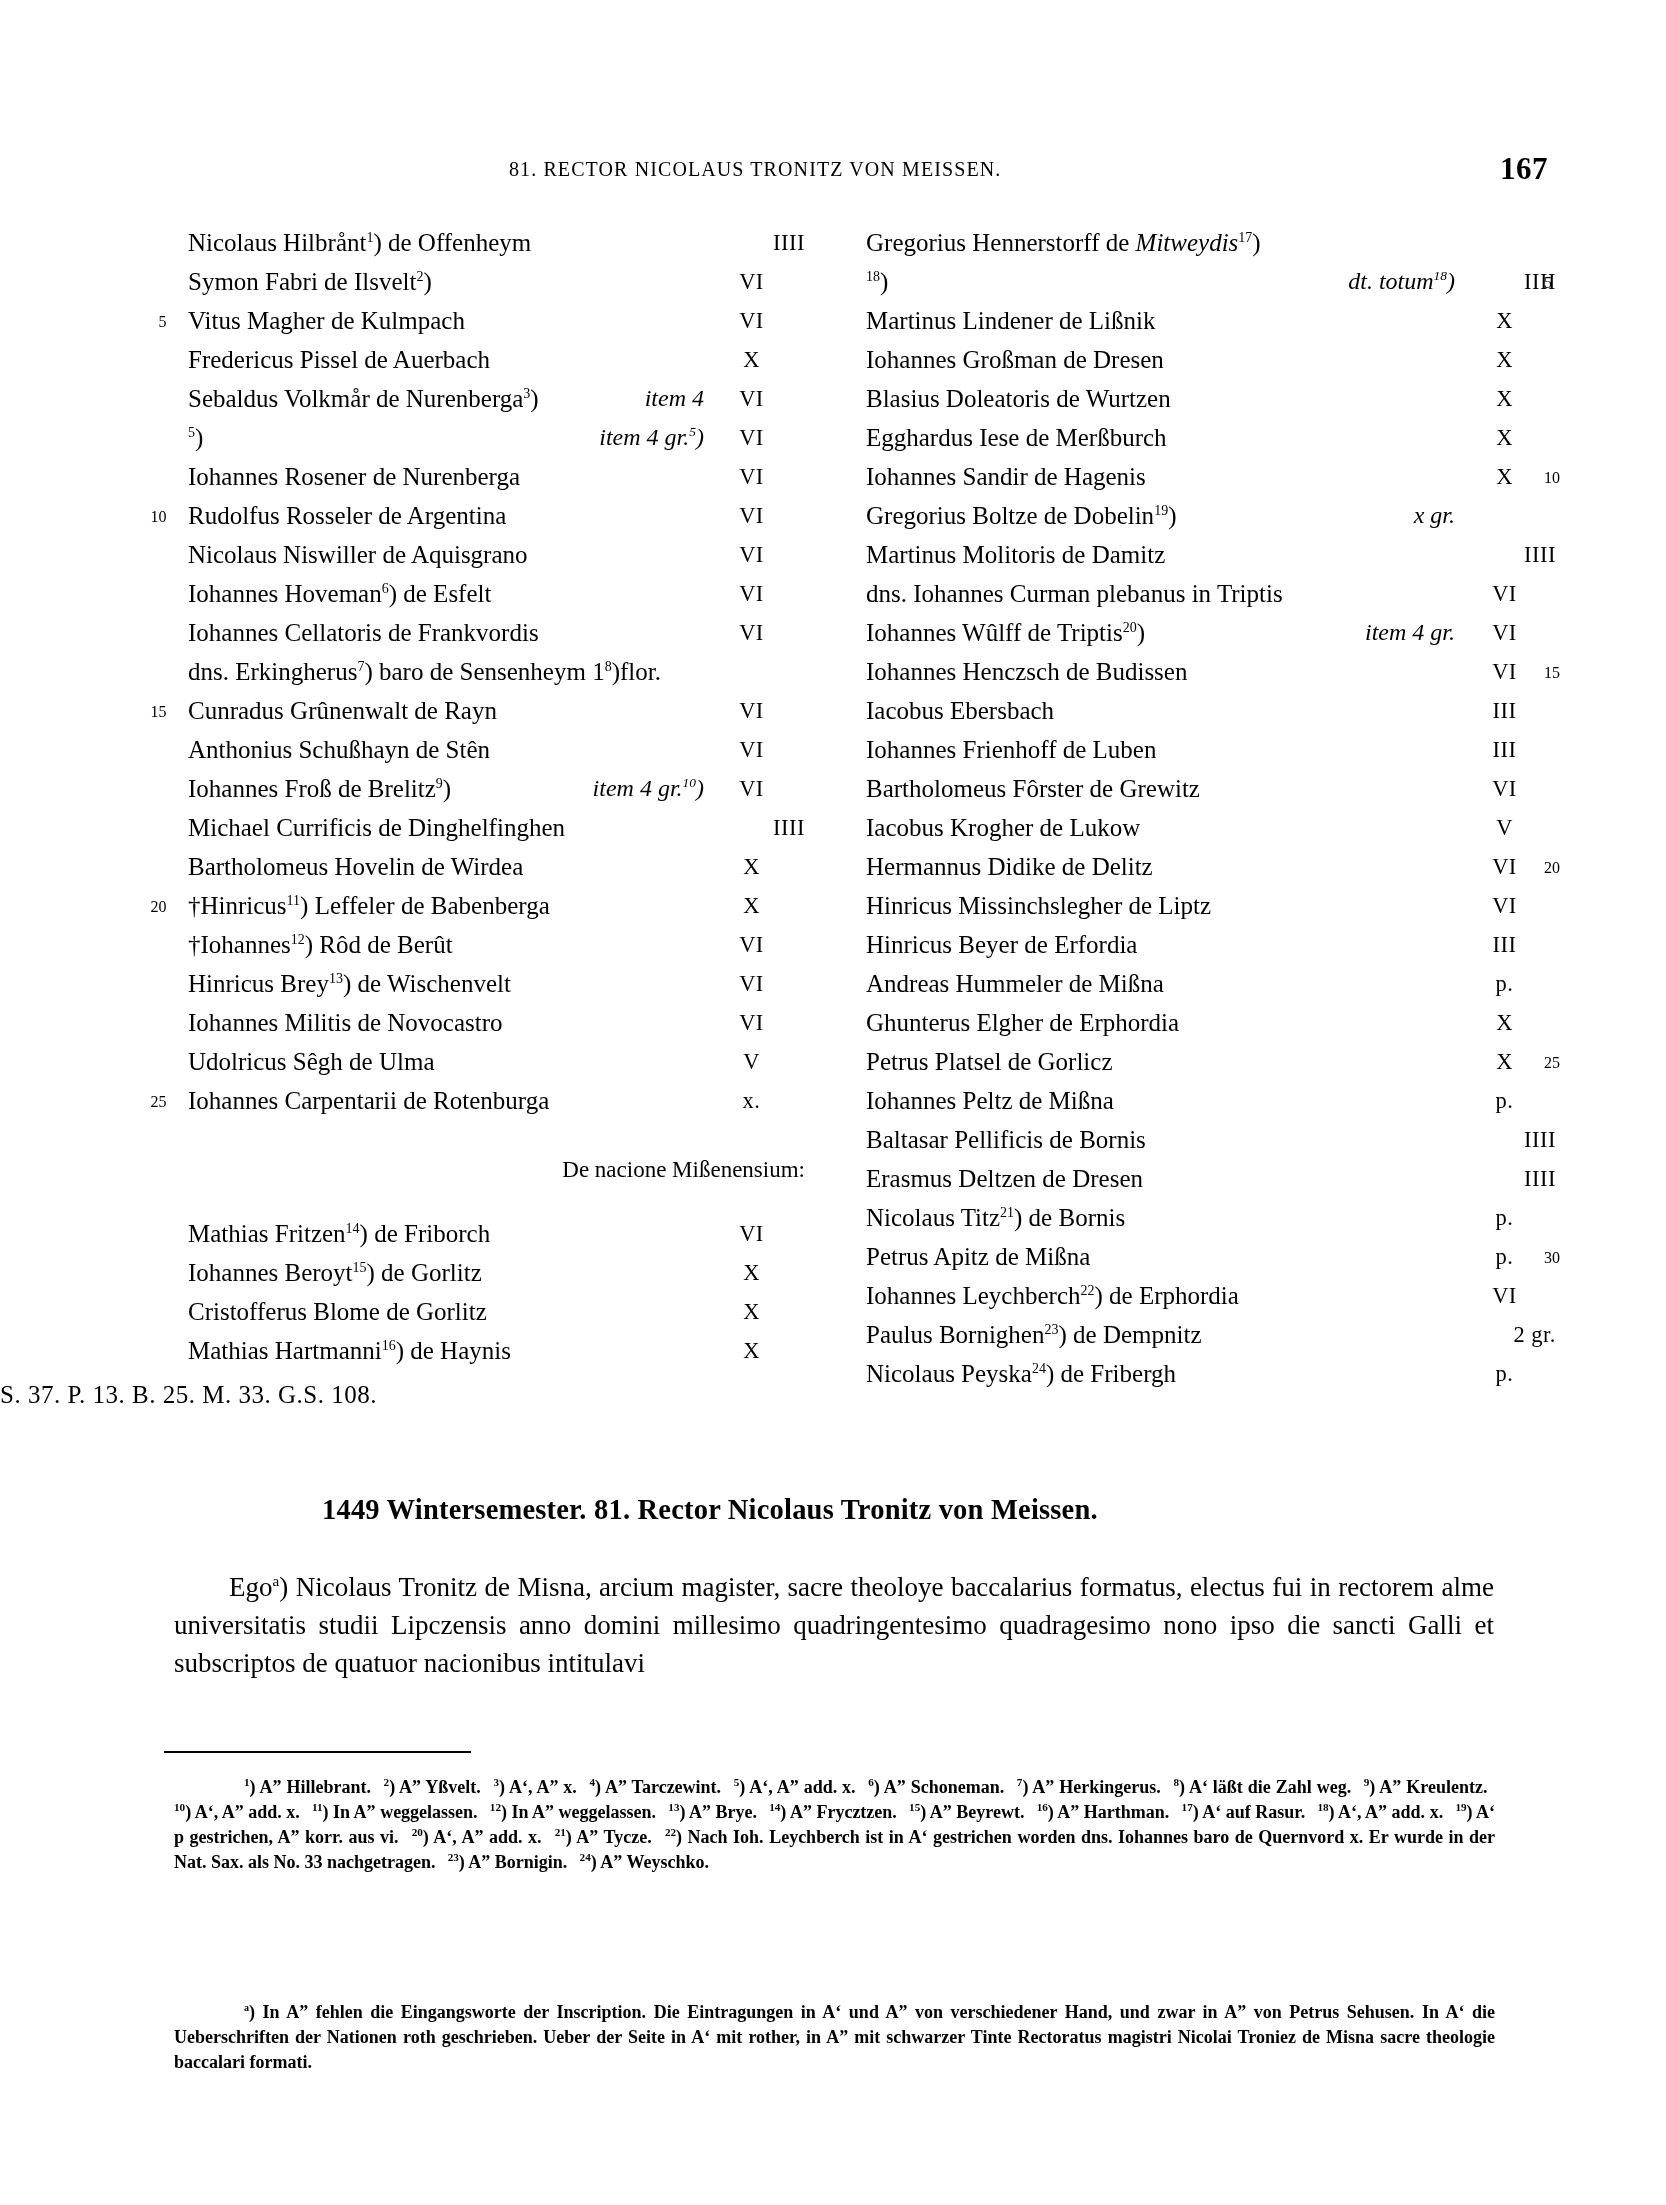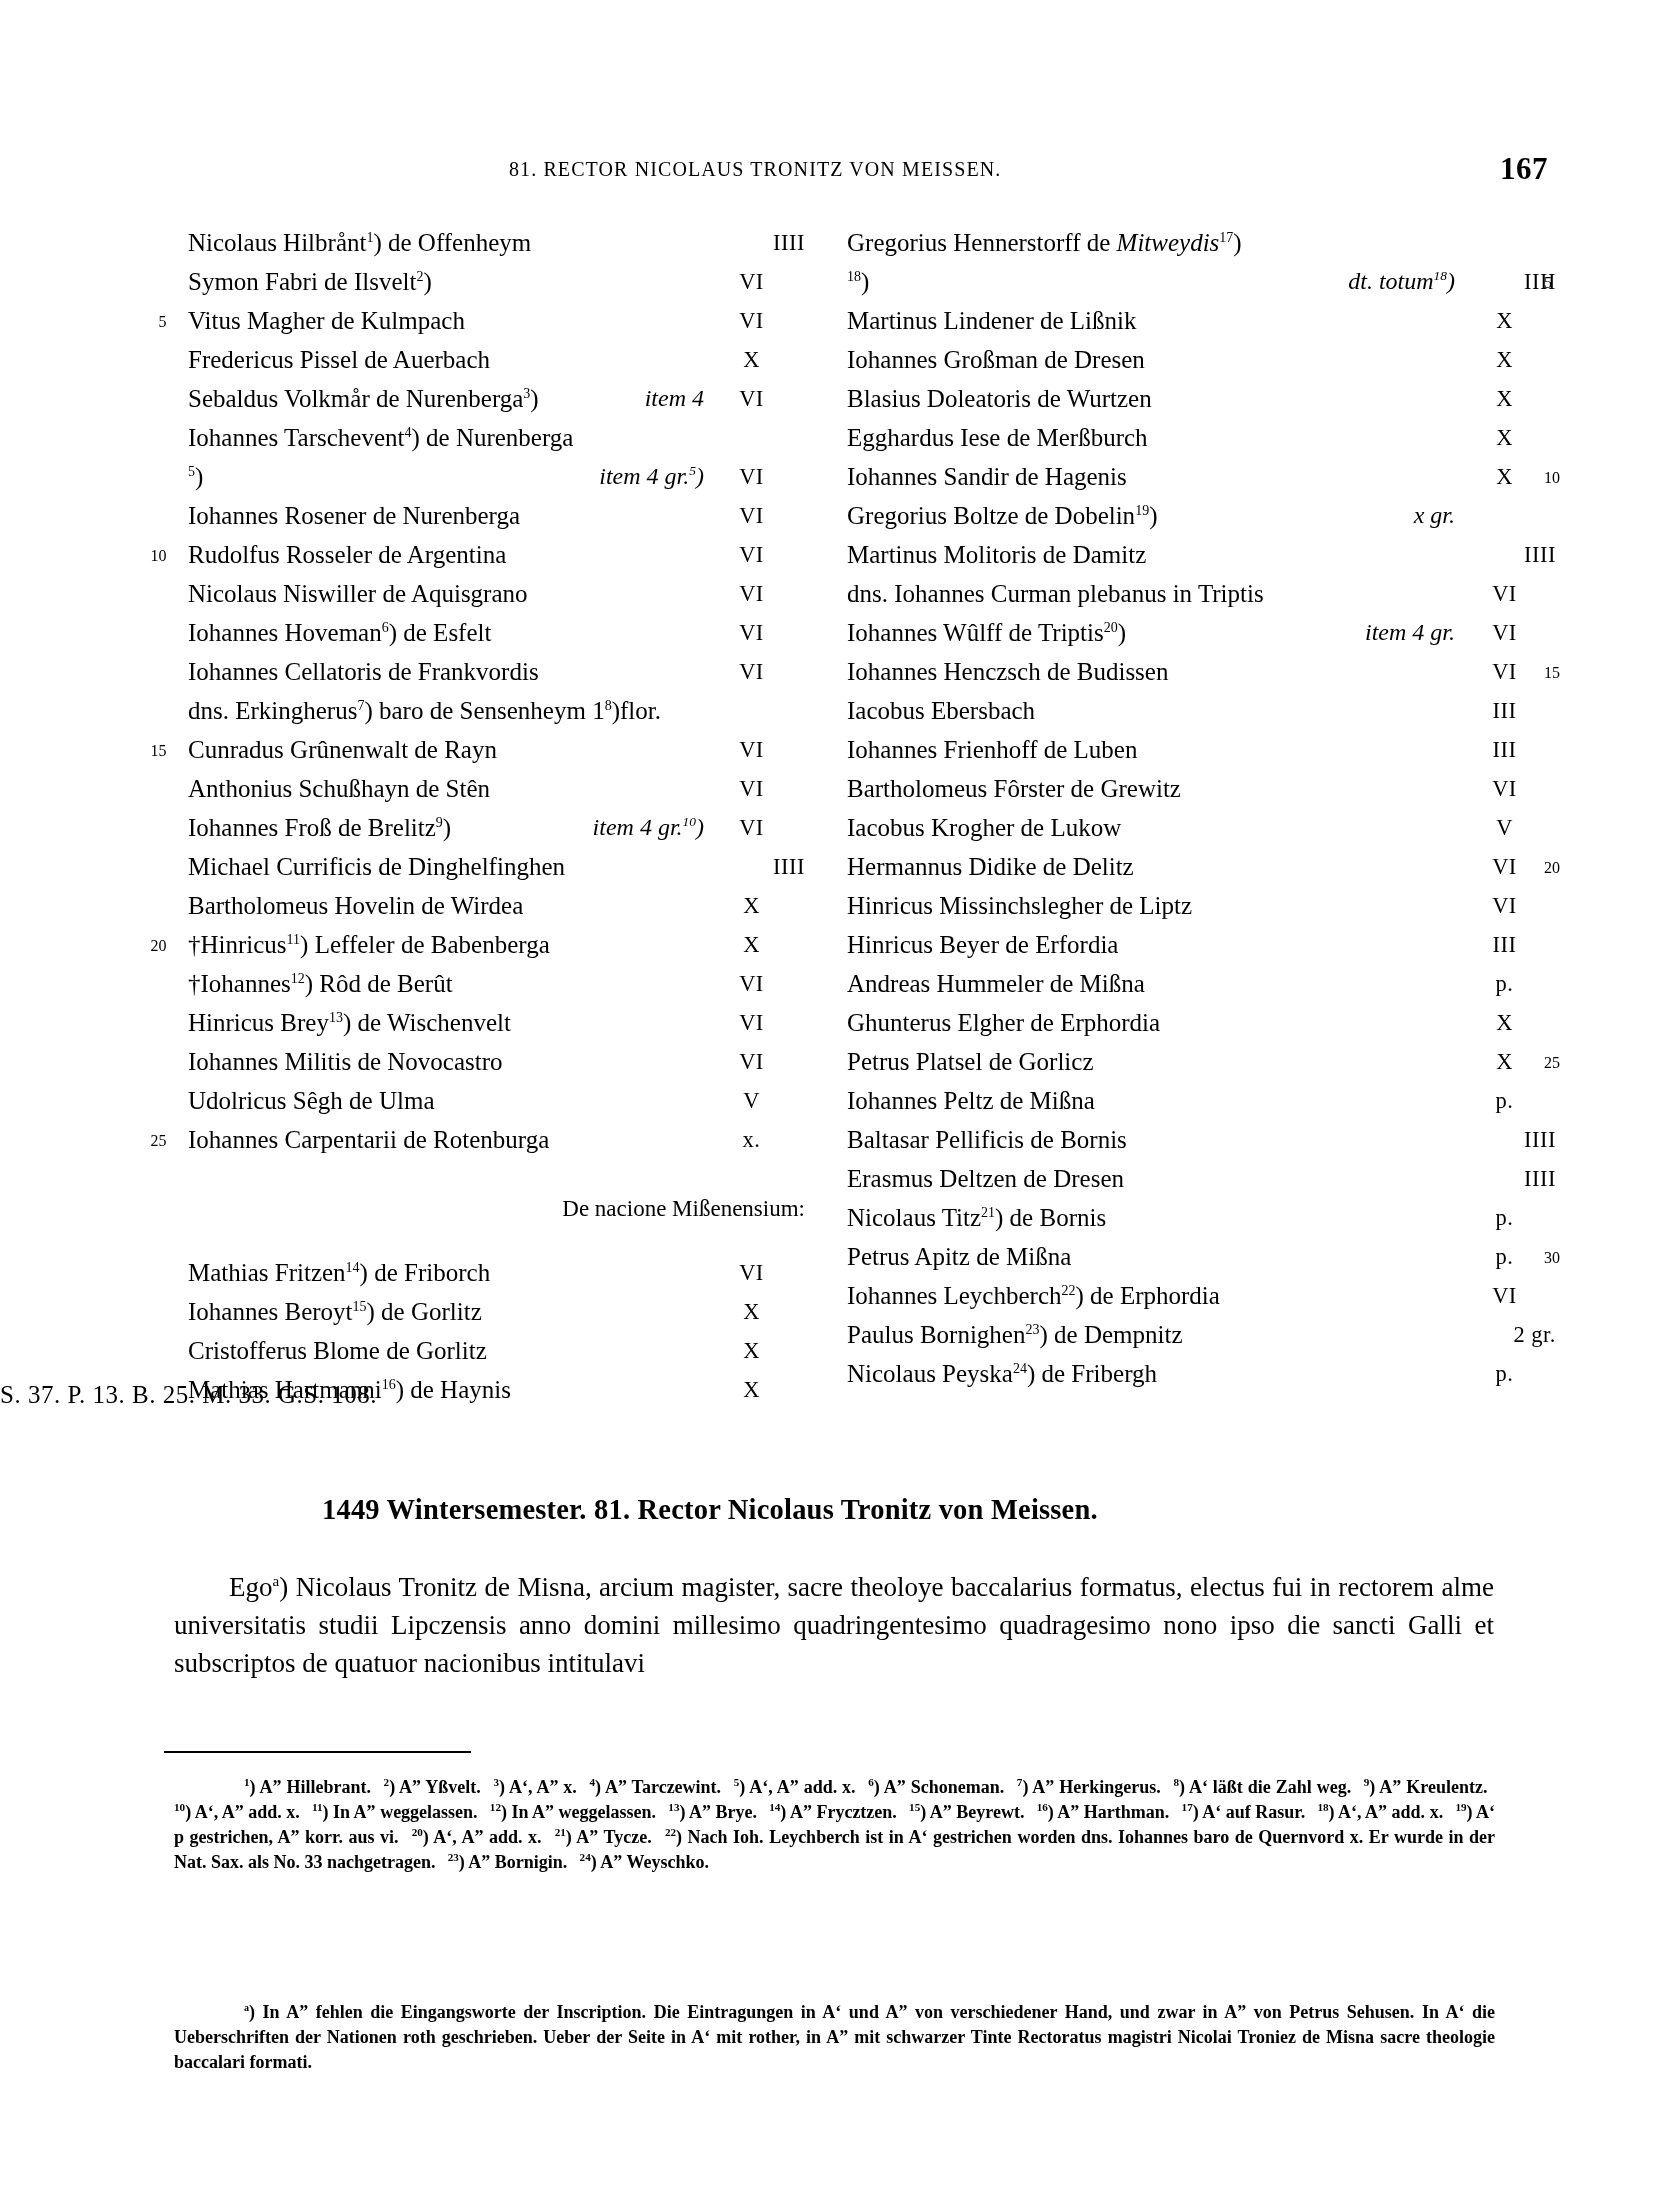--- a/index.html
+++ b/index.html
@@ -90,21 +90,21 @@
     line-height: 41px;
   }
   .col-left .lineno  { left: -28.5px; }
   .col-right .lineno-r { right: -43px; }
 
   .nm {
     position: absolute;
     left: 24px;
     top: 0;
   }
-  .col-right .nm { left: 9px; }
+  .col-right .nm { left: 28px; }
 
   .amt {
     position: absolute;
     top: 0;
     text-align: center;
     font-size: 22.5px;
     letter-spacing: 0.5px;
   }
   .col-left  .amt { left: 552px; width: 71px; }
   .col-right .amt { left: 631px; width: 71px; }
@@ -232,23 +232,20 @@
         <div class="entry">
           <span class="nm">Fredericus Pissel de Auerbach</span>
           <span class="amt">X</span>
         </div>
         <div class="entry">
           <span class="nm">Sebaldus Volkmår de Nurenberga<sup>3</sup>)</span>
           <span class="itemnote" style="right: 101px;">item 4</span>
           <span class="amt">VI</span>
         </div>
         <div class="entry">
-          <span class="nm">Iohannes Tarschevent<sup>4</sup>) de Nurenberga</span>
-        </div>
-        <div class="entry">
           <span class="nm"><sup>5</sup>)</span>
           <span class="cont" style="right: 101px;">item 4 gr.<sup>5</sup>)</span>
           <span class="amt">VI</span>
         </div>
         <div class="entry">
           <span class="nm">Iohannes Rosener de Nurenberga</span>
           <span class="amt">VI</span>
         </div>
         <div class="entry">
           <span class="lineno">10</span>

